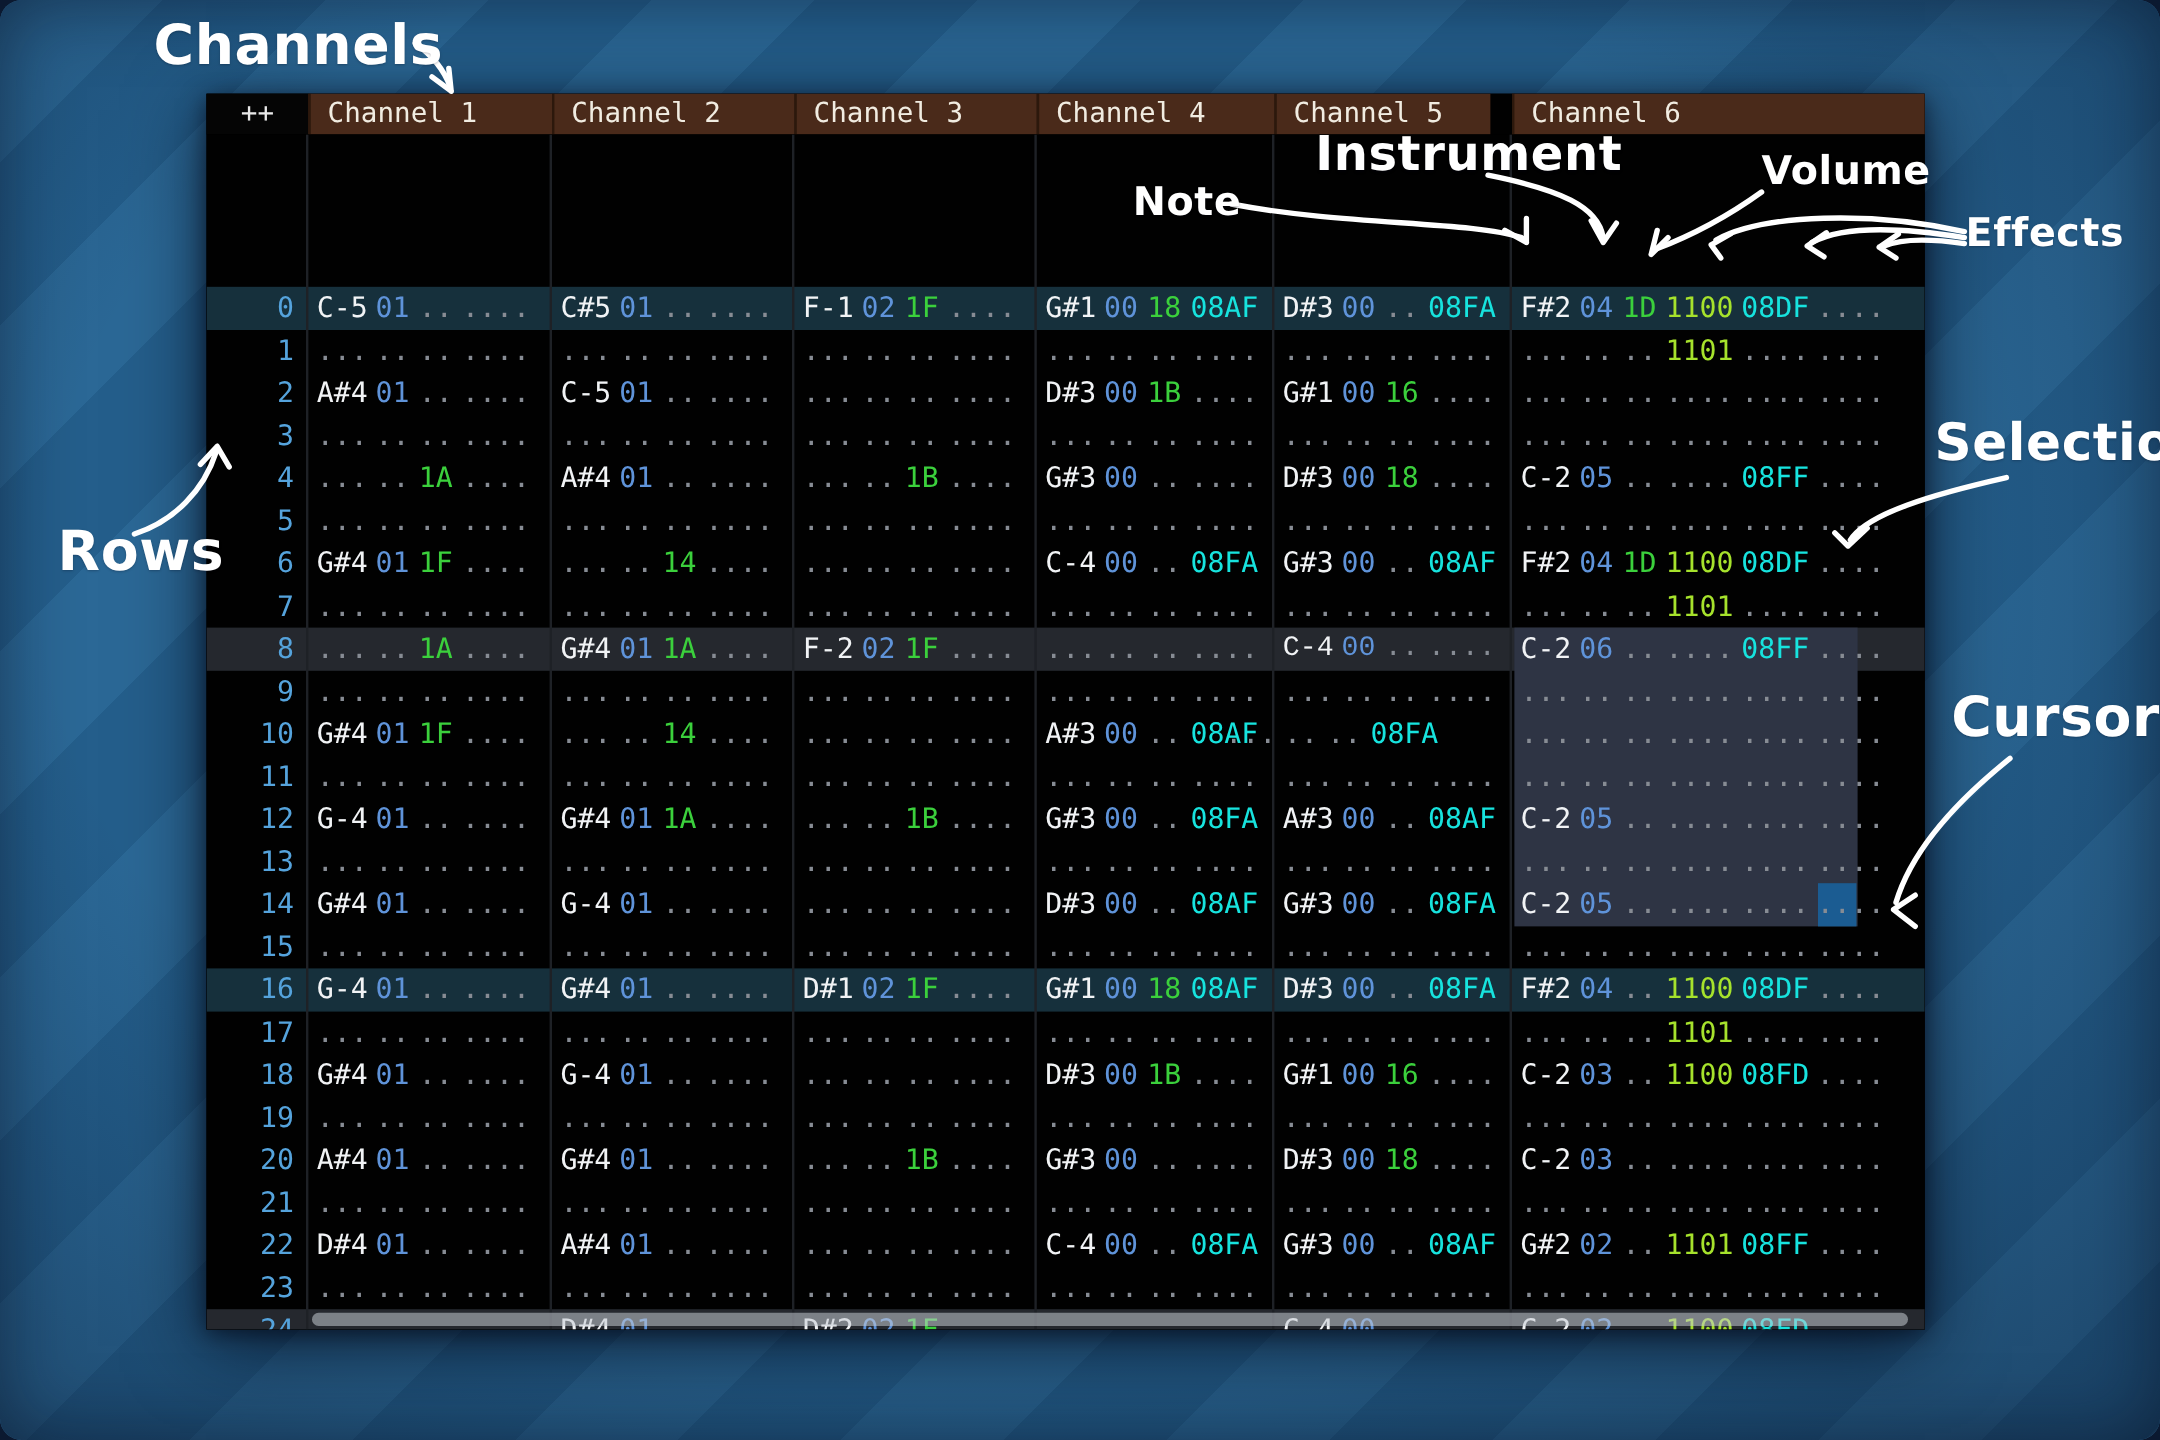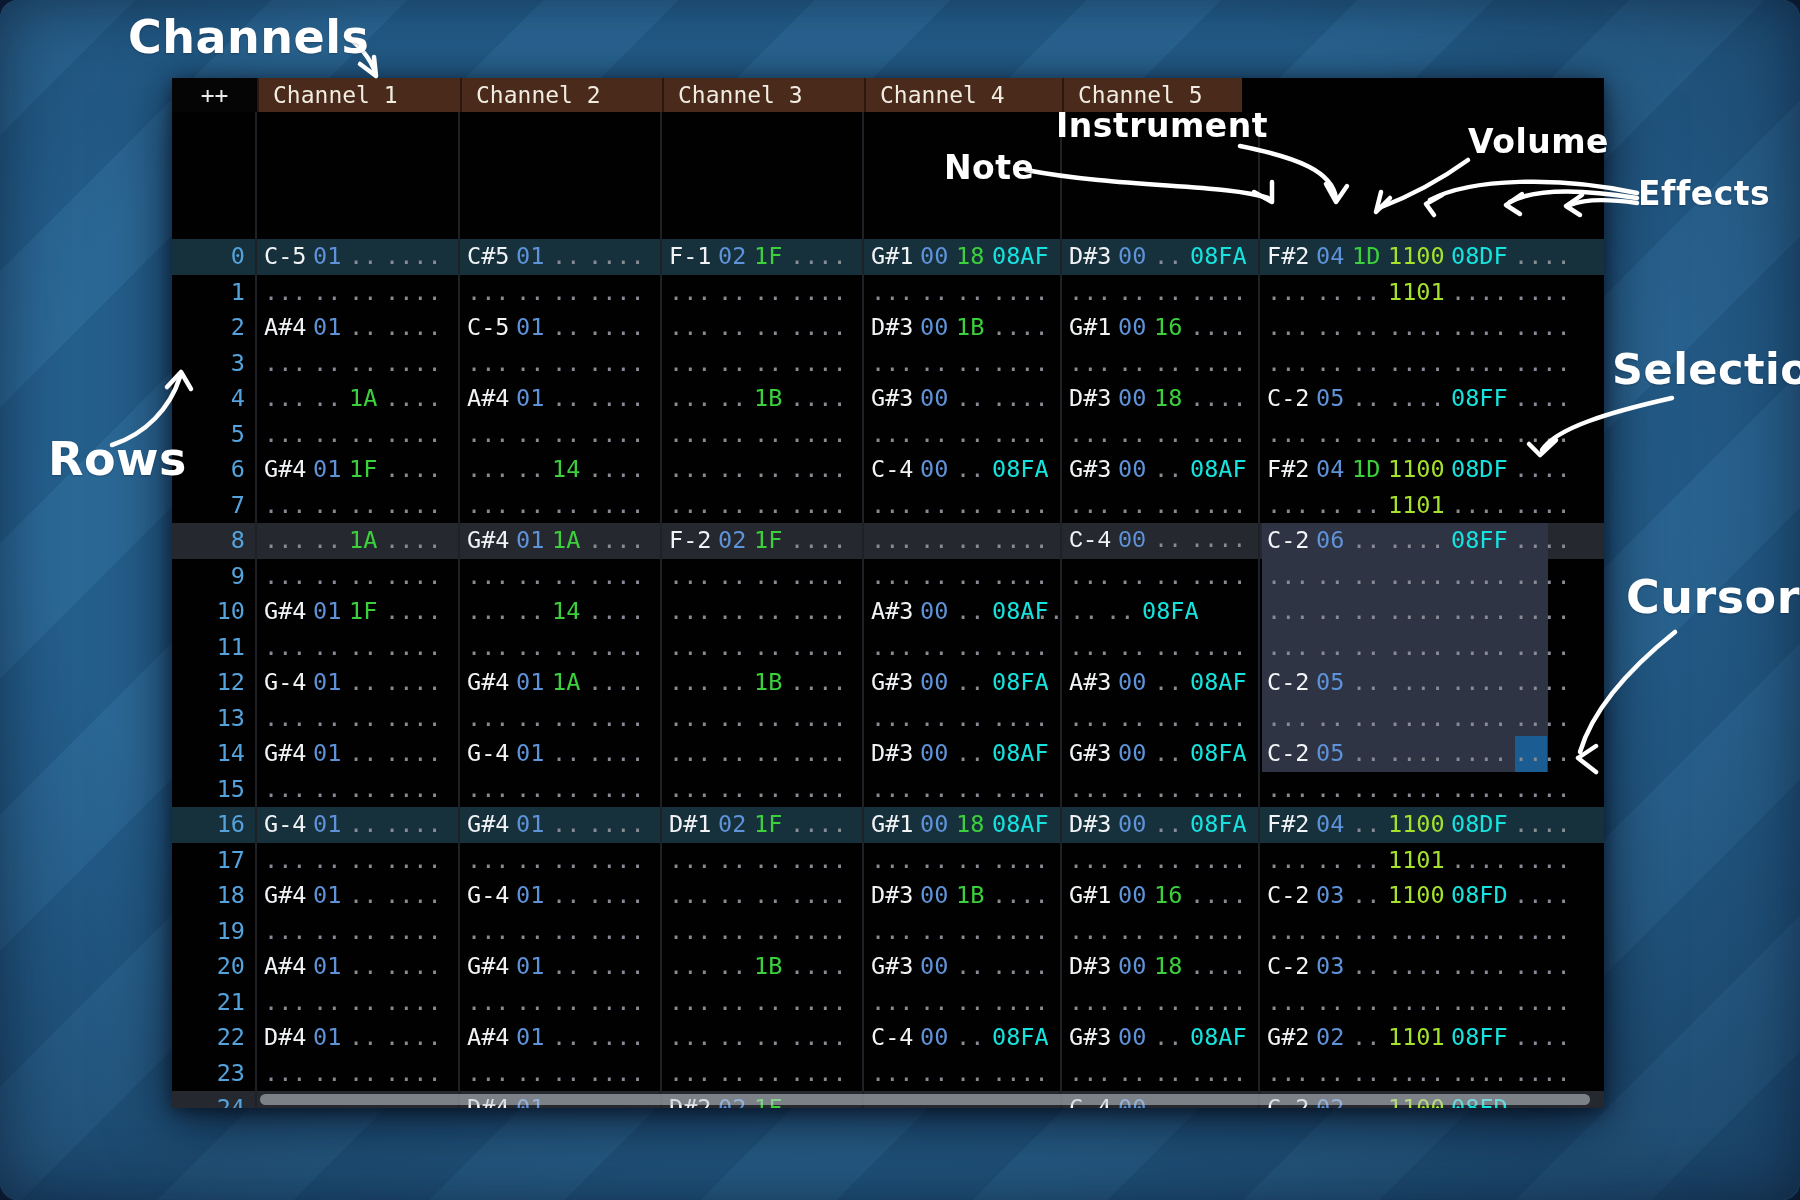--- a/index.html
+++ b/index.html
@@ -57,21 +57,21 @@
   .hscroll{
     position:absolute;left:88px;bottom:3px;width:1330px;height:11px;border-radius:6px;
     background:rgba(196,202,210,0.55);z-index:6;
   }
   
   .ann{position:absolute;color:#ffffff;z-index:10;font-weight:600;
        text-shadow:0 1px 2px rgba(0,0,20,.25);letter-spacing:.5px;}
   .ann-channels{left:128px;top:10px;font-size:46px;}
   .ann-rows{left:28px;top:432px;font-size:46px;margin-left:20px;}
   .ann-note{left:944px;top:148px;font-size:33px;}
-  .ann-instrument{left:1056px;top:106px;font-size:33px;}
+  .ann-instrument{left:1096px;top:106px;font-size:40px;}
   .ann-volume{left:1468px;top:122px;font-size:33px;}
   .ann-effects{left:1638px;top:174px;font-size:33px;}
   .ann-selection{left:1612px;top:344px;font-size:43px;}
   .ann-cursor{left:1626px;top:570px;font-size:46px;}
   .arrows{position:absolute;left:0;top:0;z-index:9;pointer-events:none;}
   .arrows path{stroke:#fff;stroke-width:4.5;fill:none;stroke-linecap:round;stroke-linejoin:round;}
 </style>
 </head>
 <body>
 
@@ -119,20 +119,21 @@
 
   <div class="tracker">
     <div class="thead">
       <div class="corner">++</div>
 
     <div class="chh" style="left: 85px; width: 203px;">Channel 1</div>
         <div class="chh" style="left: 288px; width: 202px;">Channel 2</div>
         <div class="chh" style="left: 490px; width: 202px;">Channel 3</div>
         <div class="chh" style="left: 692px; width: 198px;">Channel 4</div>
         <div class="chh" style="left: 890px; width: 180px;">Channel 5</div>
+        <div class="chh" style="left: 1088px; width: 344px;">Channel 6</div>
       </div>
     <div class="tbody" id="tbody">
 
     <div class="sep" style="left: 83px;"></div>
         <div class="sep" style="left: 286px;"></div>
         <div class="sep" style="left: 488px;"></div>
         <div class="sep" style="left: 690px;"></div>
         <div class="sep" style="left: 888px;"></div>
         <div class="sep" style="left: 1086px;"></div>
         <div class="spacer"></div>

